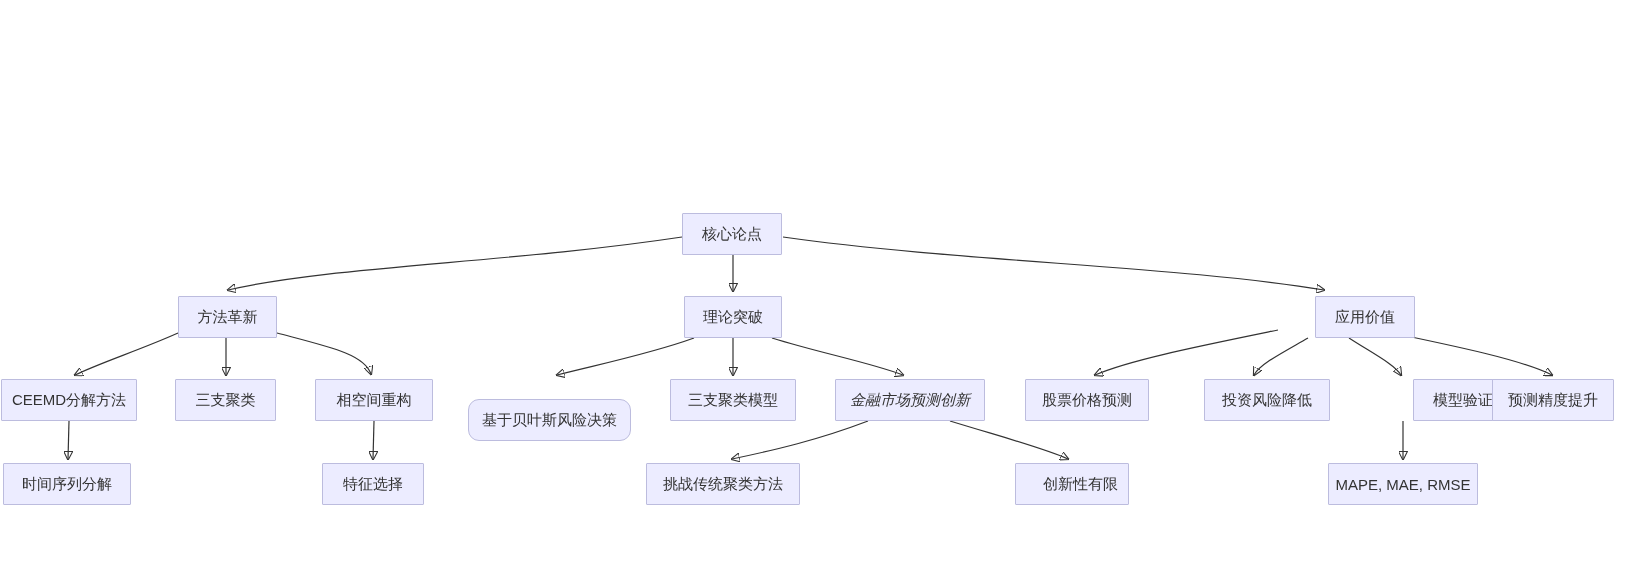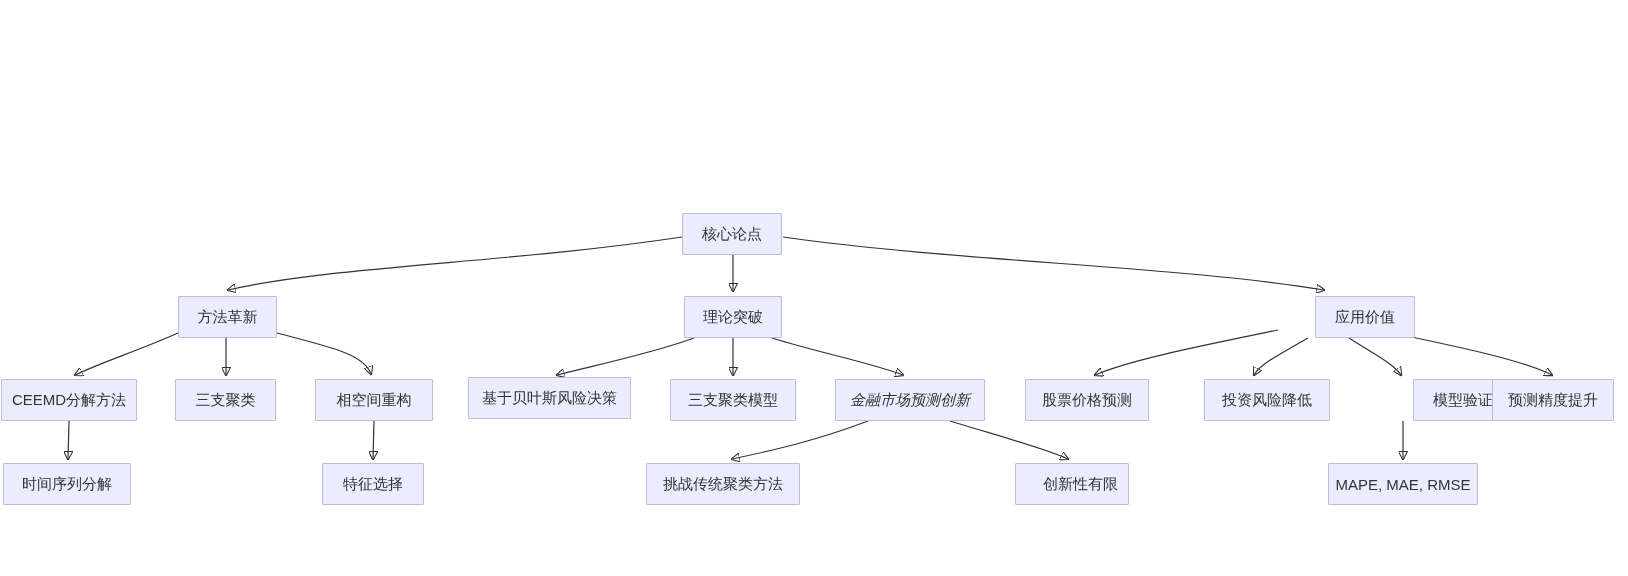--- a/index.html
+++ b/index.html
@@ -73,21 +73,21 @@
     <path d="M 1403 421 L 1403 459" marker-end="url(#arrow)"></path>
   </svg>
 
   <div class="node" style="left:682px;  top:213px; width:100px;">核心论点</div>
   <div class="node" style="left:178px;  top:296px; width:99px;">方法革新</div>
   <div class="node" style="left:684px;  top:296px; width:98px;">理论突破</div>
   <div class="node" style="left:1278px; top:296px; width:100px;margin-left:37px;">应用价值</div>
   <div class="node" style="left:175px;  top:379px; width:101px;">三支聚类</div>
   <div class="node" style="left:1px;    top:379px; width:136px;">CEEMD分解方法</div>
   <div class="node" style="left:315px;  top:379px; width:118px;">相空间重构</div>
-  <div class="node" style="left:468px;  top:377px; width:163px;">基于贝叶斯风险决策</div>
+  <div class="node" style="left:468px;  top:399px; width:163px;border-radius:11px;">基于贝叶斯风险决策</div>
   <div class="node" style="left:670px;  top:379px; width:126px;">三支聚类模型</div>
   <div class="node" style="left:835px;  top:379px; width:150px;font-style:italic;">金融市场预测创新</div>
   <div class="node" style="left:1025px; top:379px; width:124px;">股票价格预测</div>
   <div class="node" style="left:1189px; top:379px; width:126px;margin-left:15px;">投资风险降低</div>
   <div class="node" style="left:1413px; top:379px; width:100px;">模型验证</div>
   <div class="node" style="left:1492px; top:379px; width:122px;">预测精度提升</div>
   <div class="node" style="left:3px;    top:463px; width:128px;">时间序列分解</div>
   <div class="node" style="left:322px;  top:463px; width:102px;">特征选择</div>
   <div class="node" style="left:646px;  top:463px; width:154px;">挑战传统聚类方法</div>
   <div class="node" style="left:1015px; top:463px; width:114px;padding-left:17px;">创新性有限</div>

